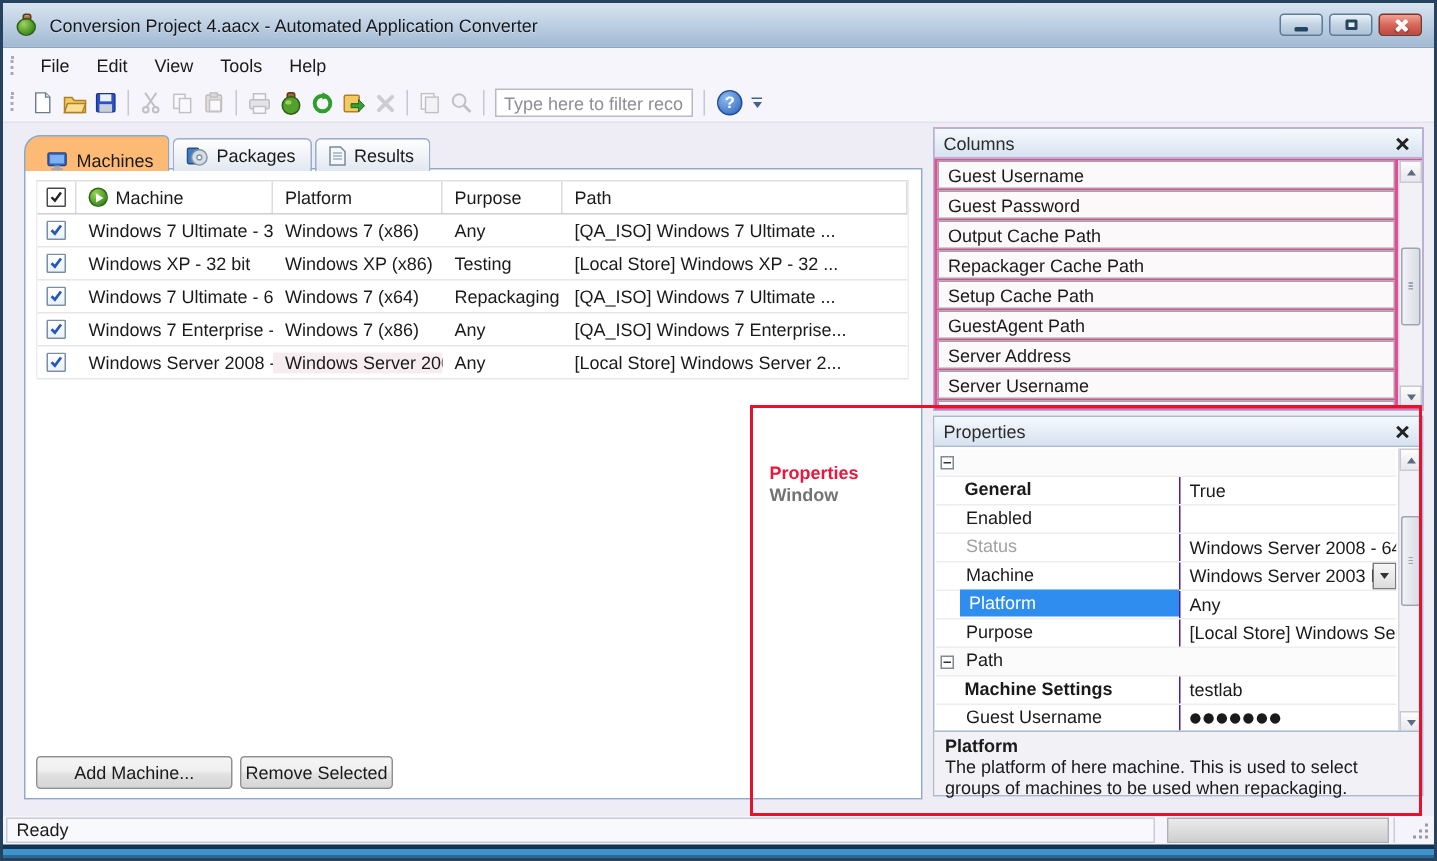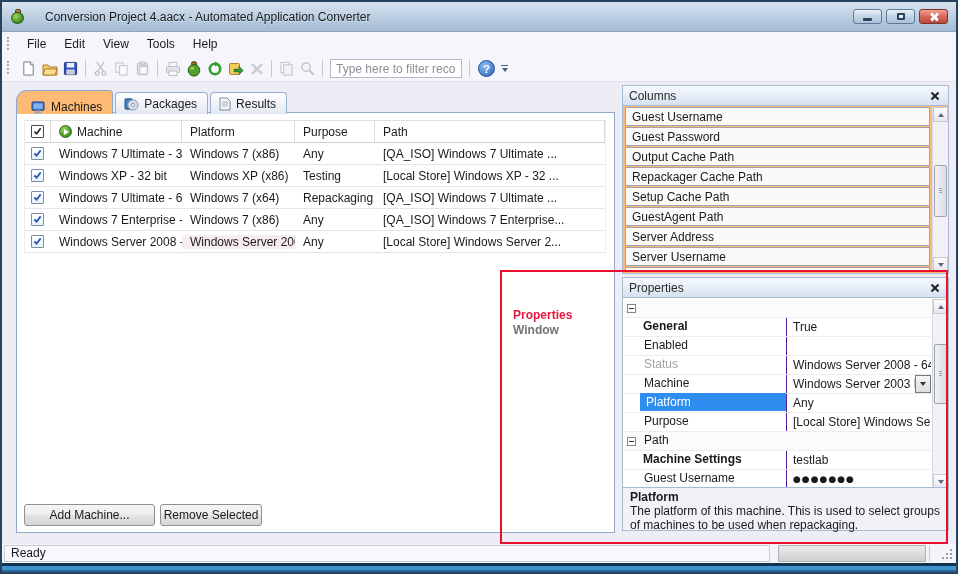--- a/index.html
+++ b/index.html
@@ -11,21 +11,21 @@
     overflow:hidden;
   }
   
   .titlebar{height:30px;display:flex;align-items:center;padding:0 8px;
     background:linear-gradient(#D8E4F0,#BACDE1 55%,#A2BAD3);border-bottom:1px solid #8FA6BD;}
   .appicon{width:16px;height:16px;position:relative;margin-right:7px;}
   .appicon .ball{position:absolute;left:1px;top:3px;width:13px;height:12px;border-radius:50%;
     background:radial-gradient(circle at 35% 30%,#9ED45E,#3F8E1E 70%,#2A6A12);border:1px solid #2C5E12;}
   .appicon .cap{position:absolute;left:5px;top:0;width:6px;height:5px;border-radius:2px;
     background:linear-gradient(#C9A06A,#7A4E22);border:1px solid #5E3A18;}
-  .titletext{flex:1;color:#15181c;text-shadow:0 1px 0 rgba(255,255,255,.45);margin-left:12px;}
+  .titletext{flex:1;color:#15181c;text-shadow:0 1px 0 rgba(255,255,255,.45);}
   .winbtns{display:flex;gap:4px;}
   .winbtn{width:29px;height:15px;border-radius:3px;border:1px solid #5E7A96;
     background:linear-gradient(#EAF1F8,#C2D3E4 50%,#AEC2D6);display:flex;align-items:center;justify-content:center;position:relative;}
   .winbtn.close{border-color:#7E332B;background:linear-gradient(#F0A396,#D8685B 50%,#BE4A3F);}
   .glyph-min{width:9px;height:3px;background:#27455F;margin-top:6px;border-radius:1px;}
   .glyph-max{width:8px;height:7px;border:2px solid #27455F;border-radius:1px;background:#E8F0F8;}
   .glyph-x{position:relative;width:10px;height:10px;}
   .glyph-x::before,.glyph-x::after{content:"";position:absolute;left:4px;top:0;width:3px;height:10px;background:#fff;border-radius:1px;box-shadow:0 1px 1px rgba(0,0,0,.3);}
   .glyph-x::before{transform:rotate(45deg);}
   .glyph-x::after{transform:rotate(-45deg);}
@@ -66,21 +66,21 @@
   .play{width:13px;height:13px;border-radius:50%;background:radial-gradient(circle at 35% 30%,#9AD45C,#3E8E1E 75%);
     border:1px solid #2C6A12;display:flex;align-items:center;justify-content:center;margin-right:5px;flex:none;}
   .play .tri{width:0;height:0;border-top:3px solid transparent;border-bottom:3px solid transparent;border-left:5px solid #fff;margin-left:1px;}
   .cell-editing{background:#F7EDF0;}
   
   .btn{position:absolute;bottom:6px;height:22px;border:1px solid #8E9094;border-radius:3px;
     background:linear-gradient(#F5F5F5,#EFEFEF 45%,#E2E2E2 55%,#D5D5D5);text-align:center;line-height:20px;}
   .btn.add{left:7px;width:131px;}
   .btn.remove{left:143px;width:102px;}
   
-  .panel{position:absolute;left:620px;width:327px;border:1px solid #A7BAD2;background:#fdba74;}
+  .panel{position:absolute;left:620px;width:327px;border:1px solid #A7BAD2;background:#ec4899;}
   .panel.columns{top:1px;height:189px;}
   .panel.props{top:193px;height:254px;background:#fff;}
   .panelheader{height:20px;background:linear-gradient(#F5F9FD,#D6E2F0);border-bottom:1px solid #A7BAD2;
     display:flex;align-items:center;padding:0 6px;color:#2b2b2b;}
   .panelheader .htitle{flex:1;}
   .closex{width:14px;height:14px;position:relative;}
   .closex::before,.closex::after{content:"";position:absolute;left:6px;top:2px;width:2px;height:10px;background:#222;}
   .closex::before{transform:rotate(45deg);}
   .closex::after{transform:rotate(-45deg);}
   
@@ -476,21 +476,21 @@
         <span class="sbtn up">
             <span class="tri-u"></span>
           </span>
         <span class="thumb" style="top:45px;height:60px;"></span>
         <span class="sbtn down">
             <span class="tri-d"></span>
           </span>
       </div>
       <div class="pdesc">
         <div class="dtitle">Platform</div>
-        <div>The platform of this machine. This is used to select groups of machines to be used when repackaging.</div>
+        <div>The platform of here machine. This is used to select groups of machines to be used when repackaging.</div>
       </div>
     </div>
 
     <div class="redbox"></div>
     <div class="redlabel">
       <div class="l1">Properties</div>
       <div class="l2">Window</div>
     </div>
   </div>
 

